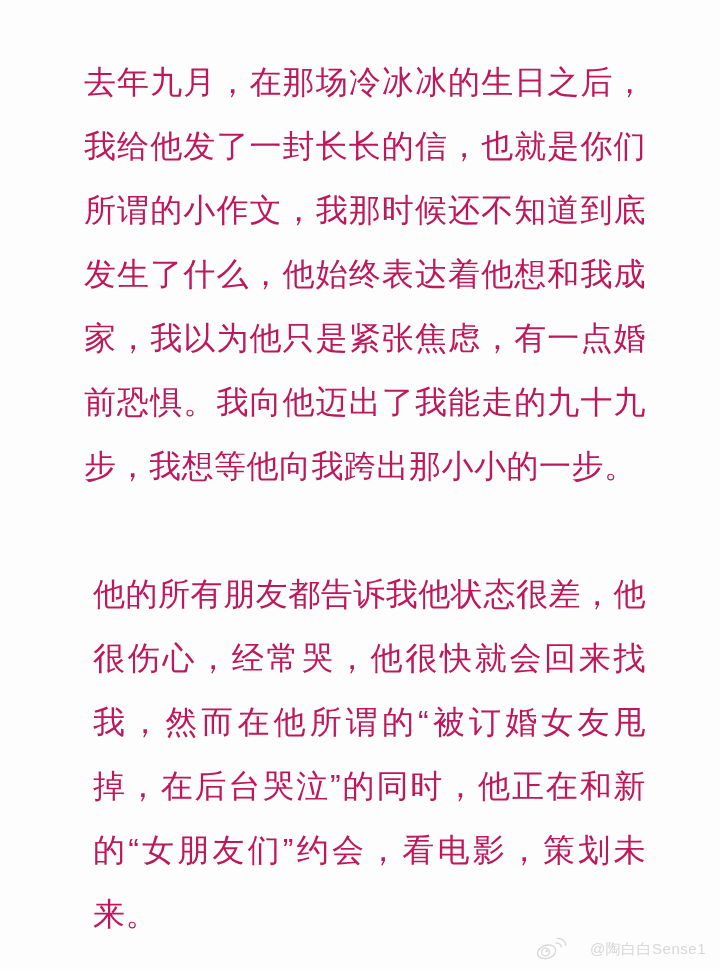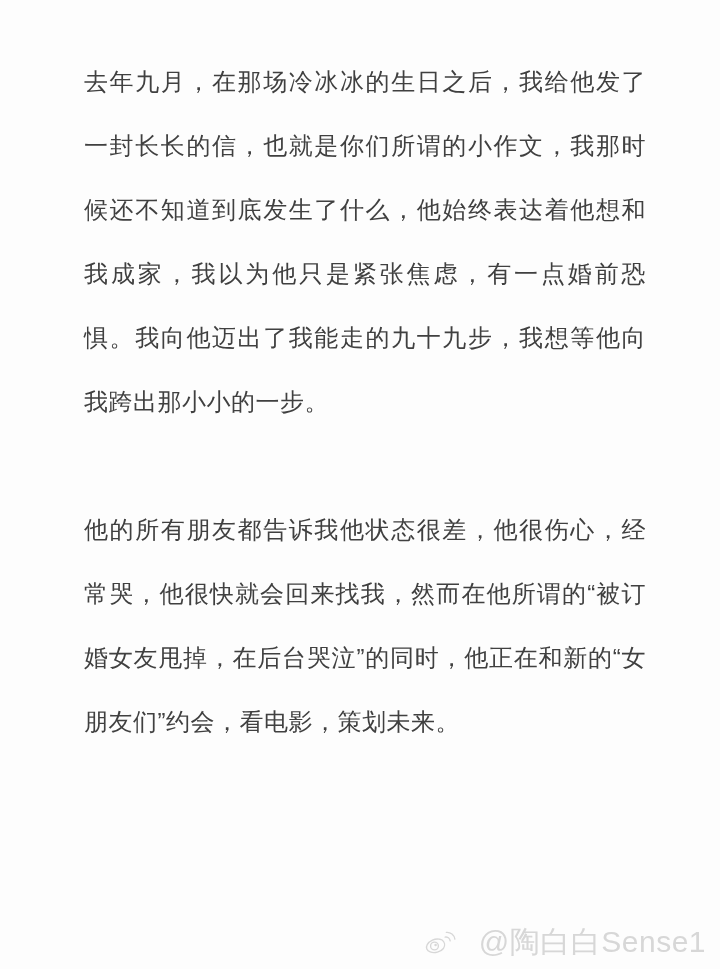--- a/index.html
+++ b/index.html
@@ -17,42 +17,43 @@
     width: 720px;
     height: 969px;
     background: #fdfdfd;
     overflow: hidden;
   }
   .content {
     position: absolute;
     left: 84px;
     top: 50px;
     width: 562px;
-    color: #404040;
-    font-size: 24px;
+    color: #be185d;
+    font-size: 32px;
     line-height: 64px;
     letter-spacing: 0.5px;
     text-align: justify;
     text-justify: inter-ideograph;
   }
   .para {
     margin: 0 0 64px 0;
   }
   .para:last-child {
     margin-bottom: 0;
+    margin-left: 9px;
   }
   .watermark {
     position: absolute;
     right: 14px;
     bottom: 6px;
     display: flex;
     align-items: center;
     gap: 22px;
     color: #d7d7d7;
-    font-size: 30px;
+    font-size: 15px;
     letter-spacing: 0.5px;
     user-select: none;
   }
   .wicon {
     width: 34px;
     height: 28px;
     display: block;
   }
   .wicon path, .wicon ellipse, .wicon circle {
     stroke: #d7d7d7;

